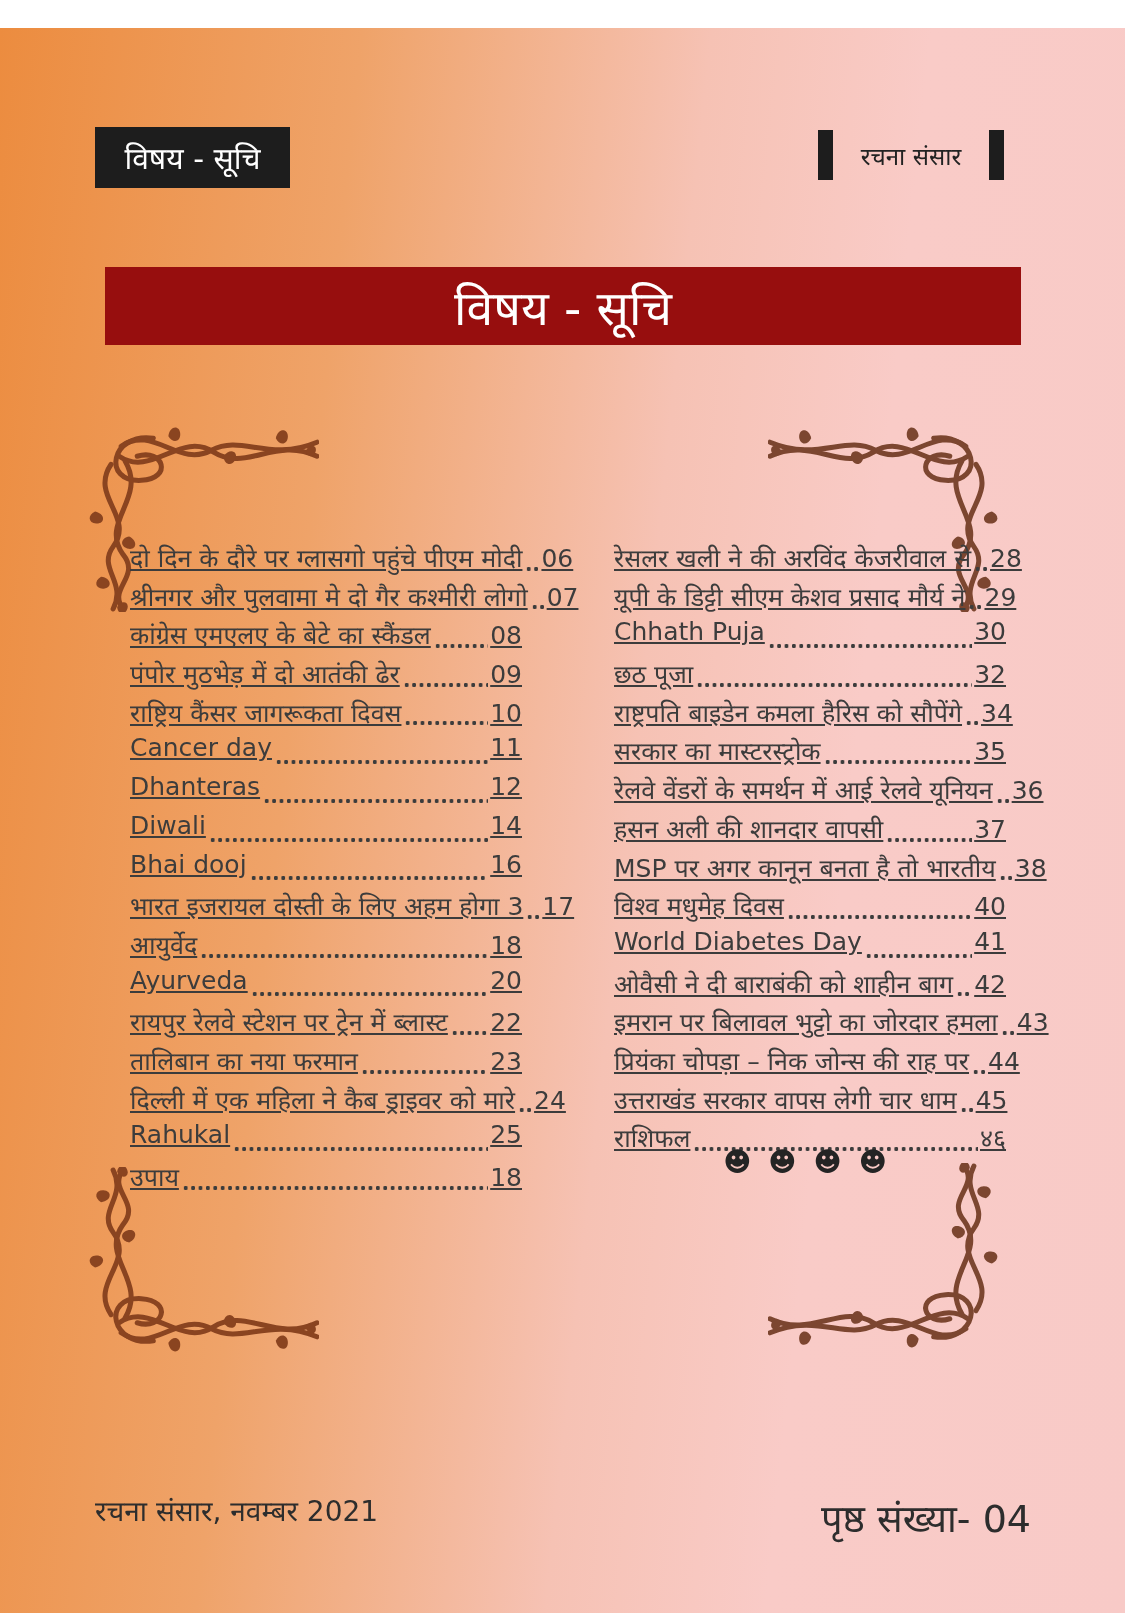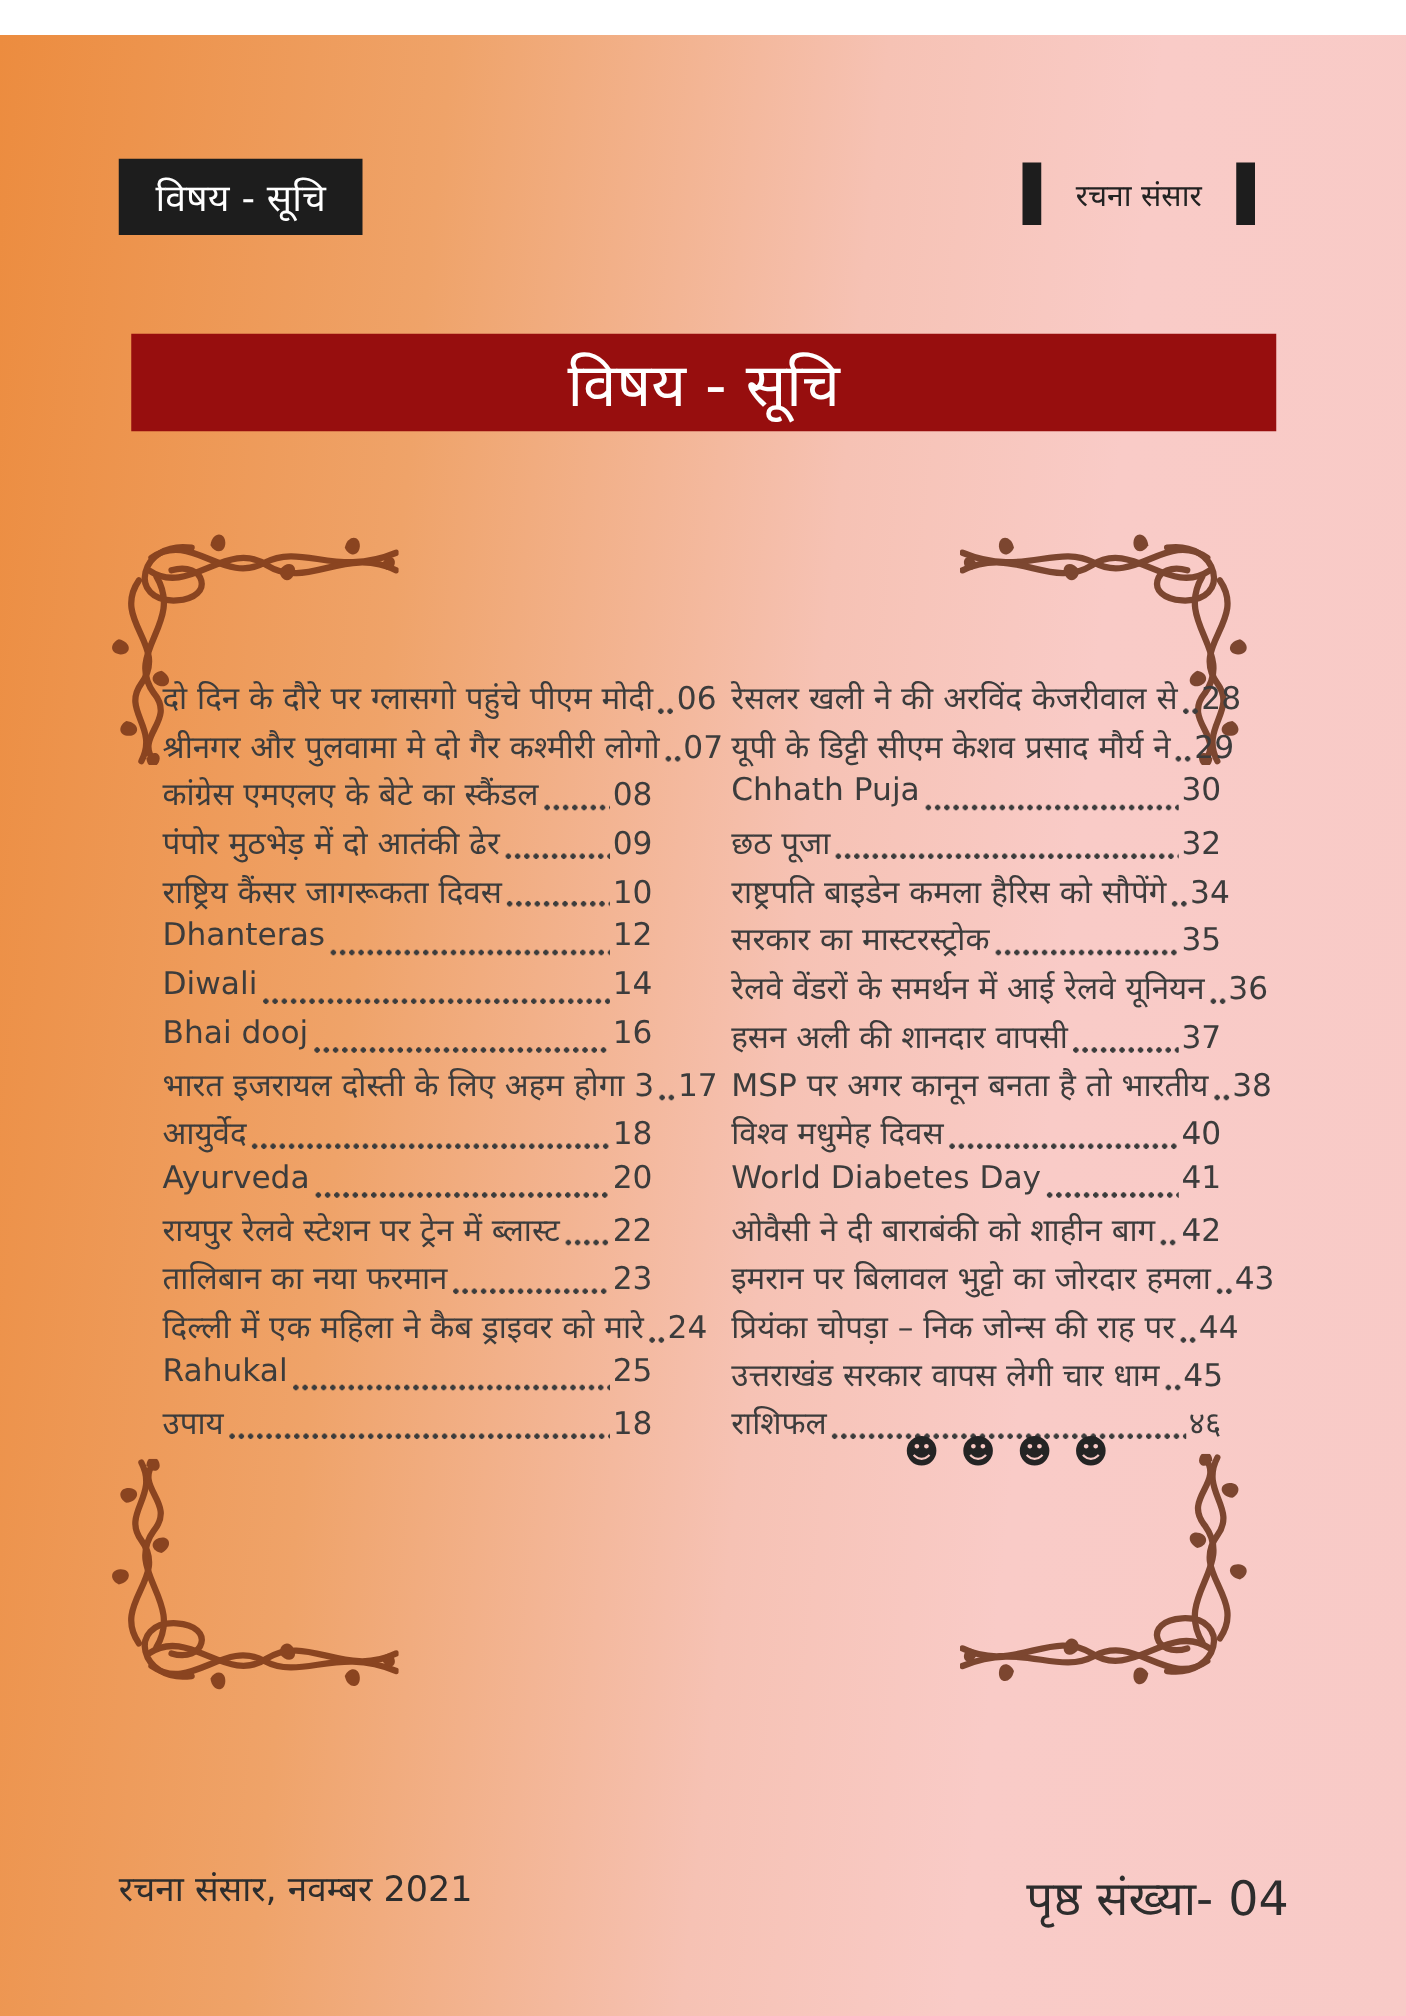--- a/index.html
+++ b/index.html
@@ -39,25 +39,26 @@
   
   .banner{
     position:absolute;left:105px;right:104px;top:239px;height:78px;
     background:var(--banner-bg);
     color:#ffffff;font-size:48px;
     display:flex;align-items:center;justify-content:center;
   }
   
   .toc-col{position:absolute;top:512px;width:392px;}
   .toc-col.left{left:130px;}
-  .toc-col.right{left:585px;}
+  .toc-col.right{left:614px;}
   .toc-entry{
     display:flex;align-items:baseline;
     height:38.7px;font-size:25px;color:var(--ink);
     white-space:nowrap;
+    text-decoration:underline;
   }
   .toc-entry .title{flex:0 0 auto;}
   .toc-entry .leader{
     flex:1 1 auto;align-self:flex-end;height:6px;
     margin:0 2px 7px 3px;min-width:14px;
     background-image:radial-gradient(circle,var(--ink) 1.9px,transparent 2.3px);
     background-size:7.4px 6px;background-repeat:repeat-x;background-position:left center;
   }
   .toc-entry .pg{flex:0 0 auto;}
   
@@ -167,20 +168,25 @@
         <span class="leader"></span>
         <span class="pg">09</span>
       </div>
 
       <div class="toc-entry">
         <span class="title">राष्ट्रिय कैंसर जागरूकता दिवस</span>
         <span class="leader"></span>
         <span class="pg">10</span>
       </div>
 
+      <div class="toc-entry">
+        <span class="title">Cancer day</span>
+        <span class="leader"></span>
+        <span class="pg">11</span>
+      </div>
 
       <div class="toc-entry">
         <span class="title">Dhanteras</span>
         <span class="leader"></span>
         <span class="pg">12</span>
       </div>
 
       <div class="toc-entry">
         <span class="title">Diwali</span>
         <span class="leader"></span>

